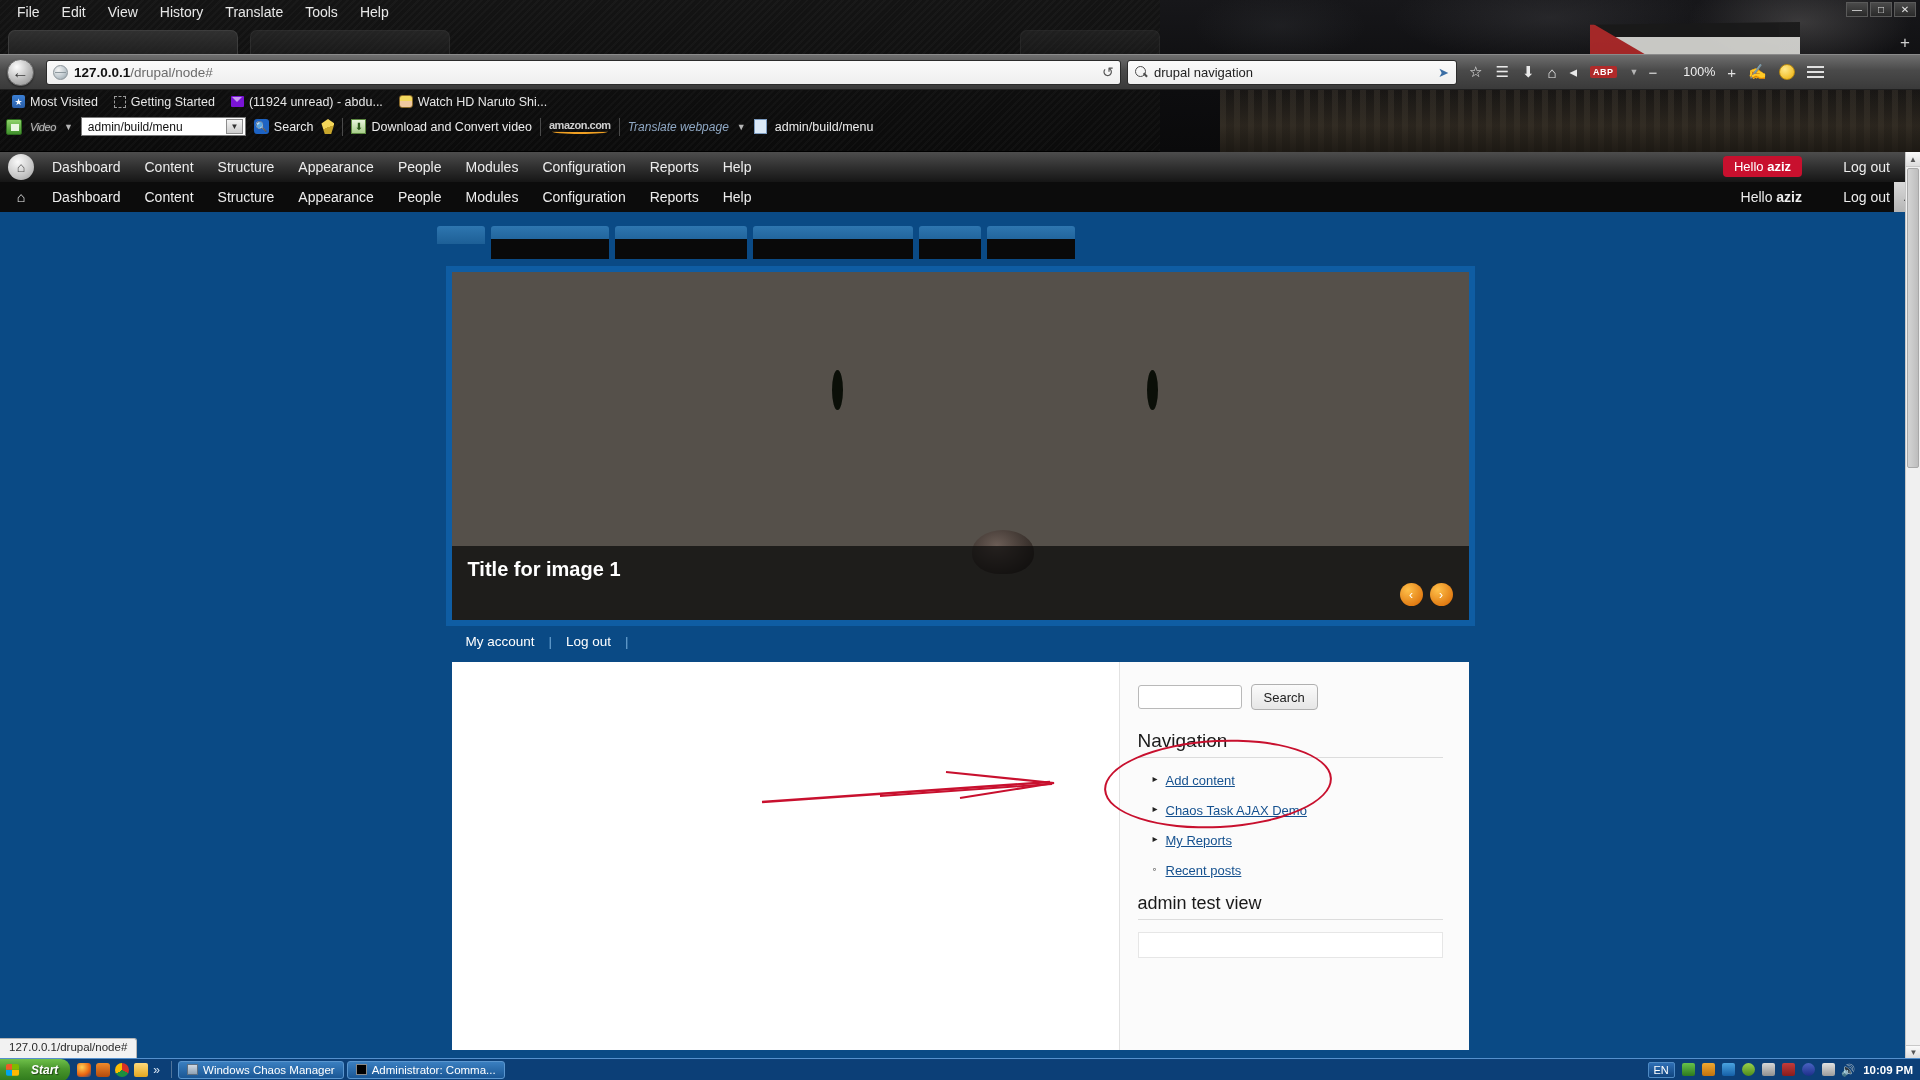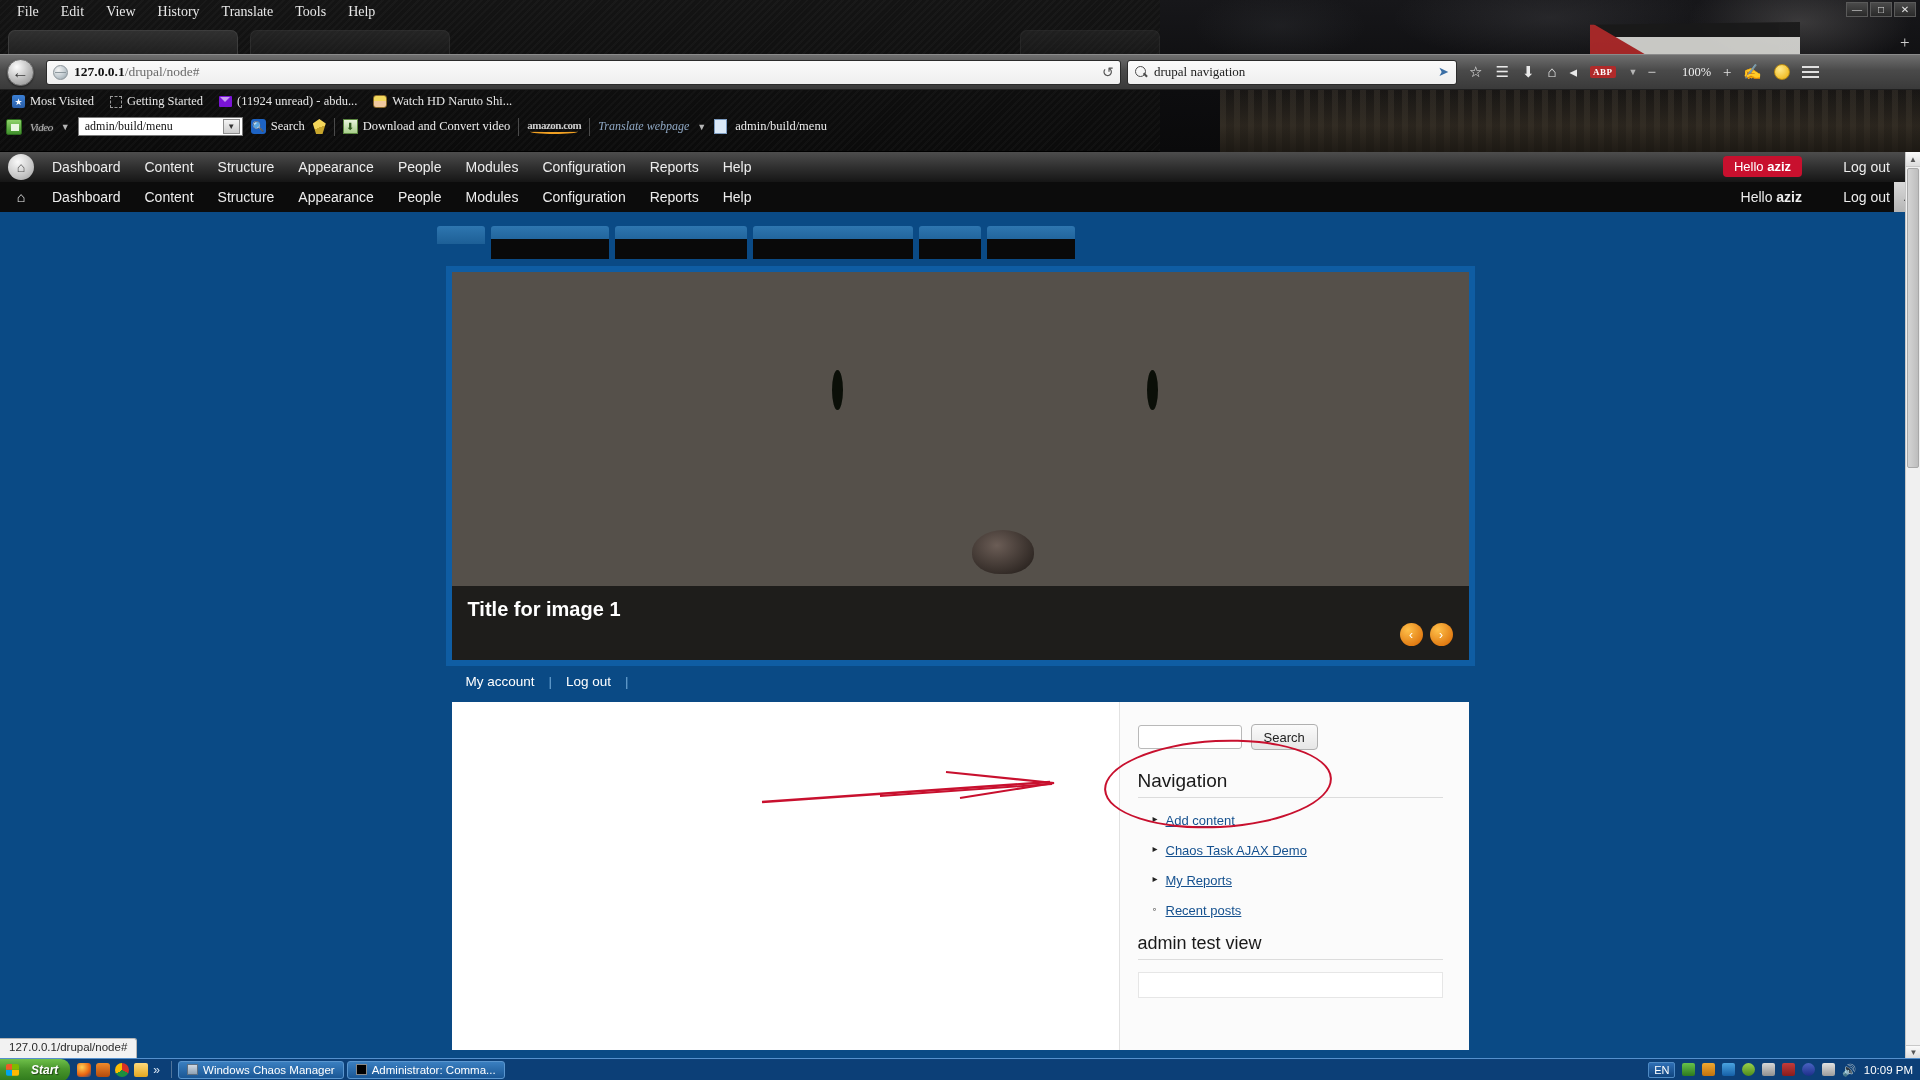--- a/index.html
+++ b/index.html
@@ -12,21 +12,20 @@
   #screen { position: relative; width: 1920px; height: 1080px; }
 
   
   .ff-chrome {
     position: absolute; left: 0; top: 0; width: 1920px; height: 152px;
     background: #0c0c0c;
     background-image:
       repeating-linear-gradient(135deg, rgba(255,255,255,.022) 0 2px, rgba(0,0,0,0) 2px 5px),
       linear-gradient(180deg, #141414 0%, #0b0b0b 100%);
     border-bottom: 1px solid #000;
-    font-family: Liberation Serif, serif;
   }
   
   .persona {
     position: absolute; right: 0; top: 0; width: 760px; height: 152px;
     background:
       radial-gradient(ellipse 160px 70px at 640px 22px, rgba(210,205,200,.20), rgba(0,0,0,0) 70%),
       radial-gradient(ellipse 220px 60px at 390px 18px, rgba(160,160,165,.13), rgba(0,0,0,0) 72%),
       radial-gradient(ellipse 120px 50px at 120px 26px, rgba(120,125,130,.10), rgba(0,0,0,0) 72%),
       linear-gradient(180deg, #17171a 0%, #0d0d0f 60%, #0a0a0b 100%);
     pointer-events: none;
@@ -283,21 +282,21 @@
     position: absolute; top: 0; height: 18px;
     background: linear-gradient(180deg,#2e76b0,#1d5f96);
     border-radius: 3px 3px 0 0;
   }
   .sc-dark {
     position: absolute; top: 13px; height: 20px; background: #090909;
   }
 
   
   .banner {
-    position: relative; margin: 14px auto 0; width: 1017px; height: 388px;
+    position: relative; margin: 14px auto 0; width: 1017px; height: 348px;
     background: #111; overflow: hidden;
     box-shadow: 0 0 0 6px #0f5da3;
   }
   .cat {
     position: absolute; inset: 0;
     background:
       radial-gradient(circle 26px at 385px 118px, #0a0a08 0 34%, #6fa82a 36% 52%, #b7d94a 55% 68%, #1d2a10 72%, rgba(0,0,0,0) 74%),
       radial-gradient(circle 26px at 700px 112px, #0a0a08 0 34%, #6fa82a 36% 52%, #b7d94a 55% 68%, #1d2a10 72%, rgba(0,0,0,0) 74%),
       radial-gradient(ellipse 70px 44px at 385px 118px, rgba(20,22,16,.95), rgba(0,0,0,0) 75%),
       radial-gradient(ellipse 70px 44px at 700px 112px, rgba(20,22,16,.95), rgba(0,0,0,0) 75%),
@@ -453,21 +452,21 @@
   }
   .tr-ic { width: 13px; height: 13px; border-radius: 2px; }
   .tr-ic.a { background: linear-gradient(180deg,#66c24a,#2d7a1e); }
   .tr-ic.b { background: linear-gradient(180deg,#f0a830,#c2720d); }
   .tr-ic.c { background: linear-gradient(180deg,#4aa3e0,#1560a8); }
   .tr-ic.d { background: linear-gradient(180deg,#9ad24a,#4c8a1c); border-radius: 50%; }
   .tr-ic.e { background: linear-gradient(180deg,#d6d6d6,#8f8f8f); }
   .tr-ic.f { background: linear-gradient(180deg,#c23b3b,#8a1c1c); }
   .tr-ic.g { background: linear-gradient(180deg,#4a63c2,#1c2e8a); border-radius: 50%; }
   .tr-ic.h { background: linear-gradient(180deg,#e2e2e2,#9b9b9b); border-radius: 2px; }
-  .clock { font-size: 11.5px; color: #fff; white-space: nowrap; }
+  .clock { font-size: 11.5px; color: #fff; white-space: nowrap; font-weight: bold; }
 
   
   .bottomstrip {
     position: absolute; left: 0; bottom: 22px; width: 1920px; height: 8px;
     background: #0a4a85; z-index: 10;
   }
 </style>
 </head>
 <body>
 

